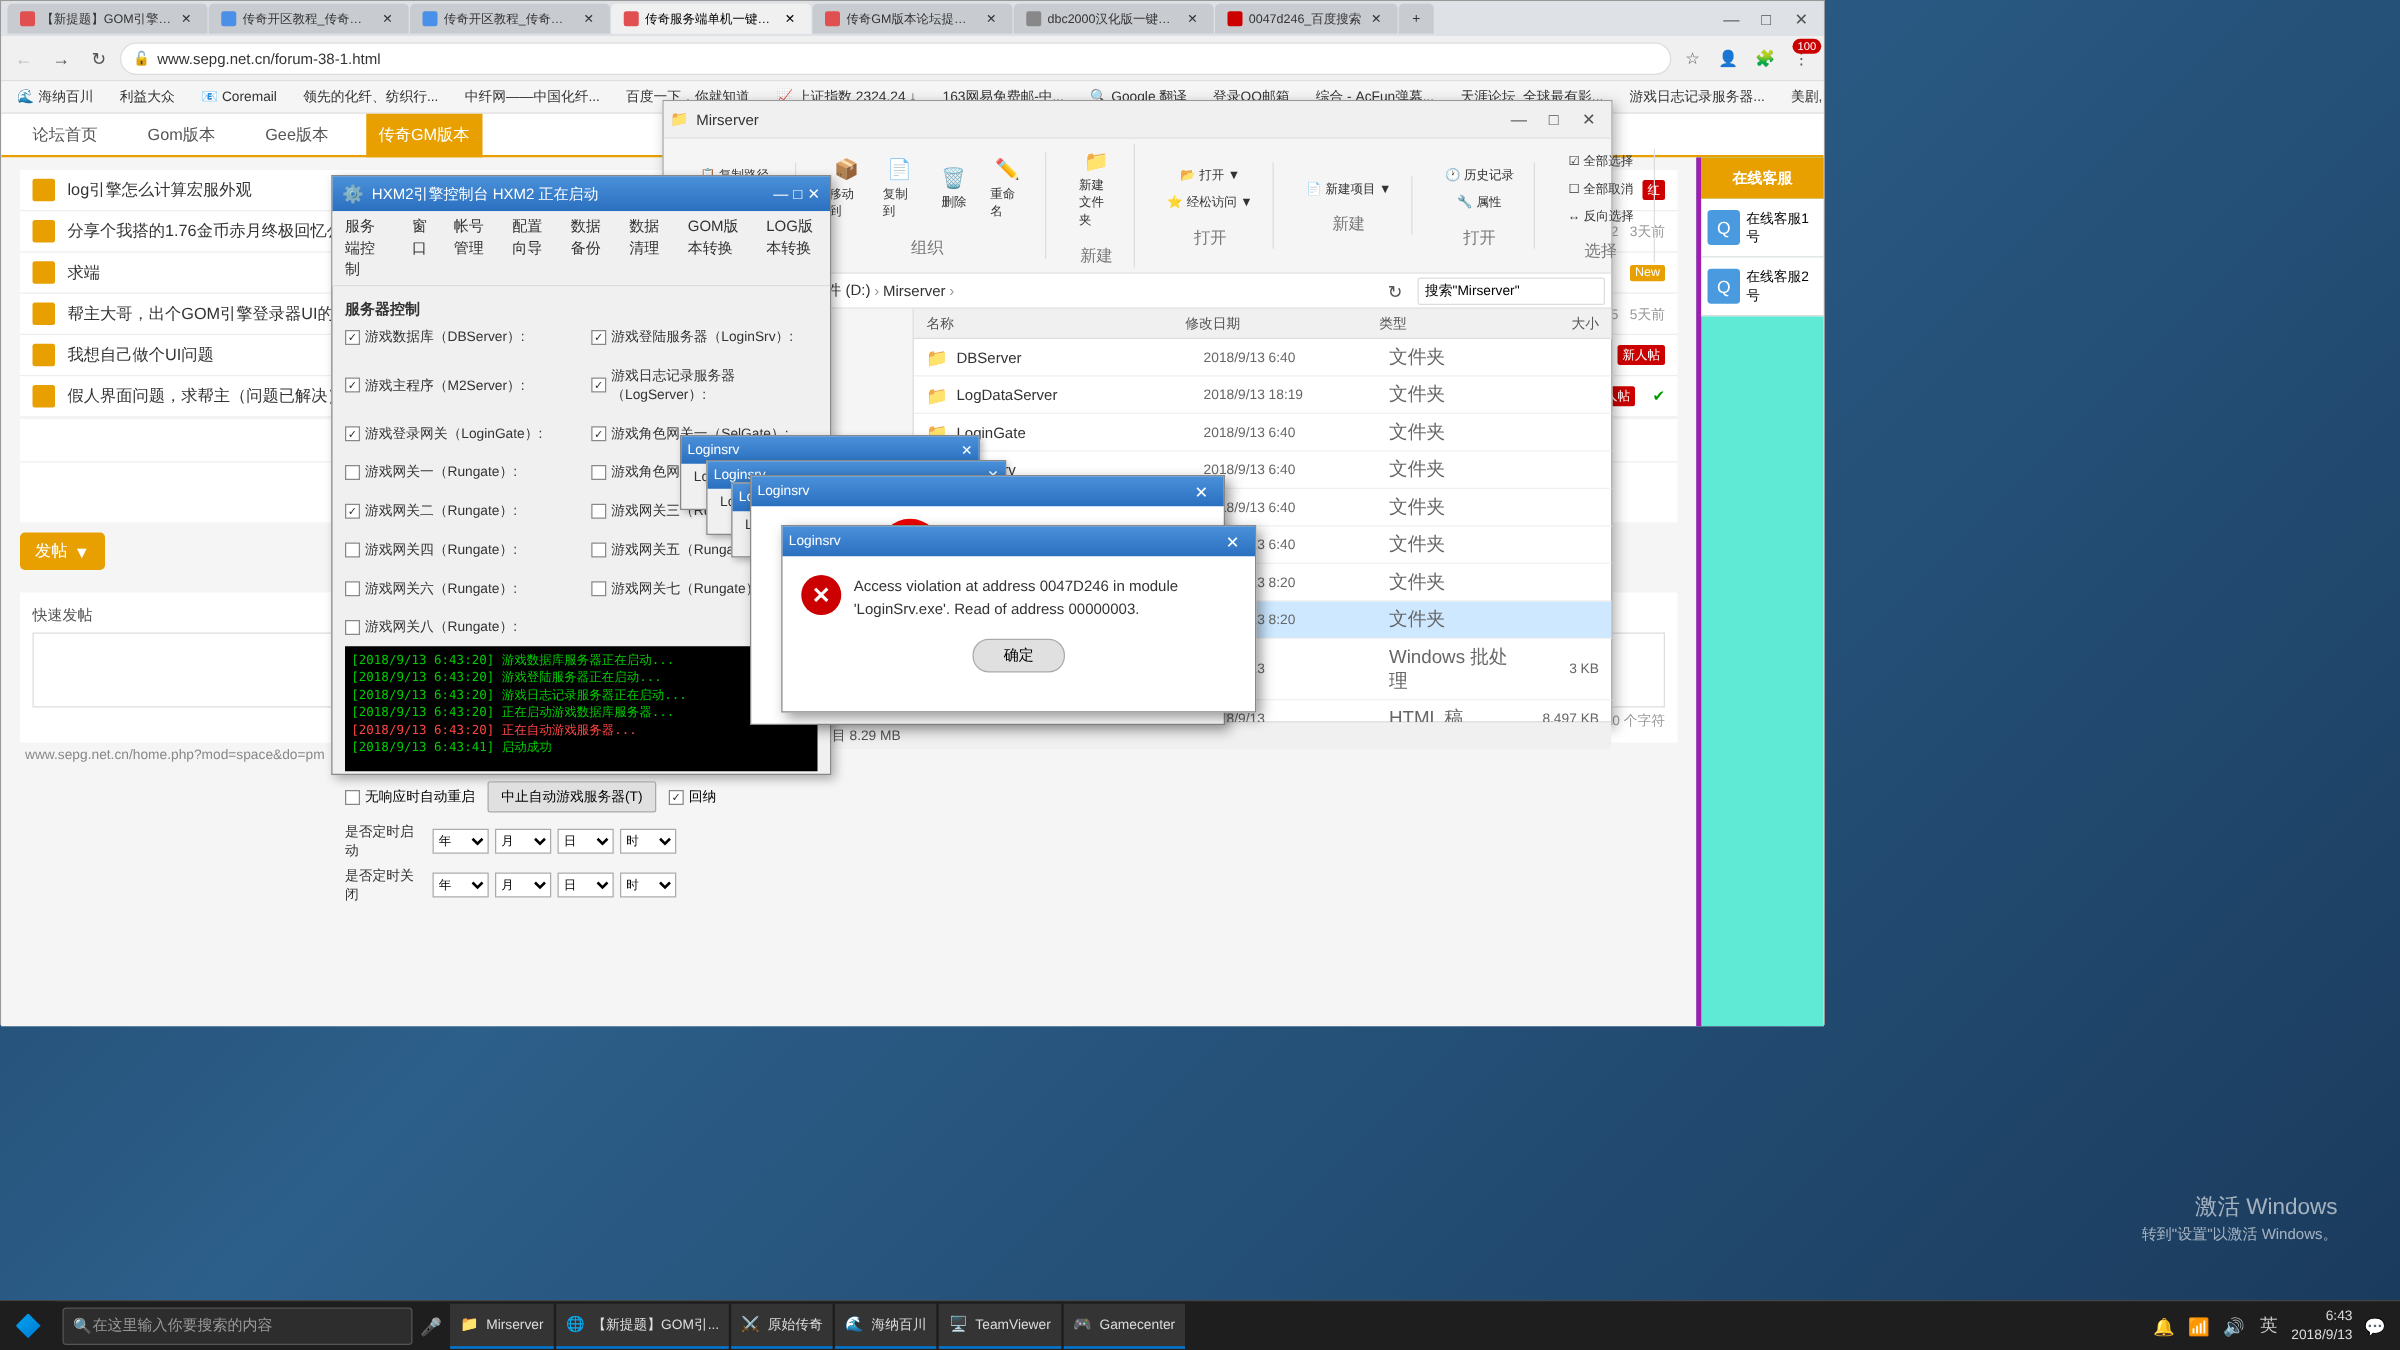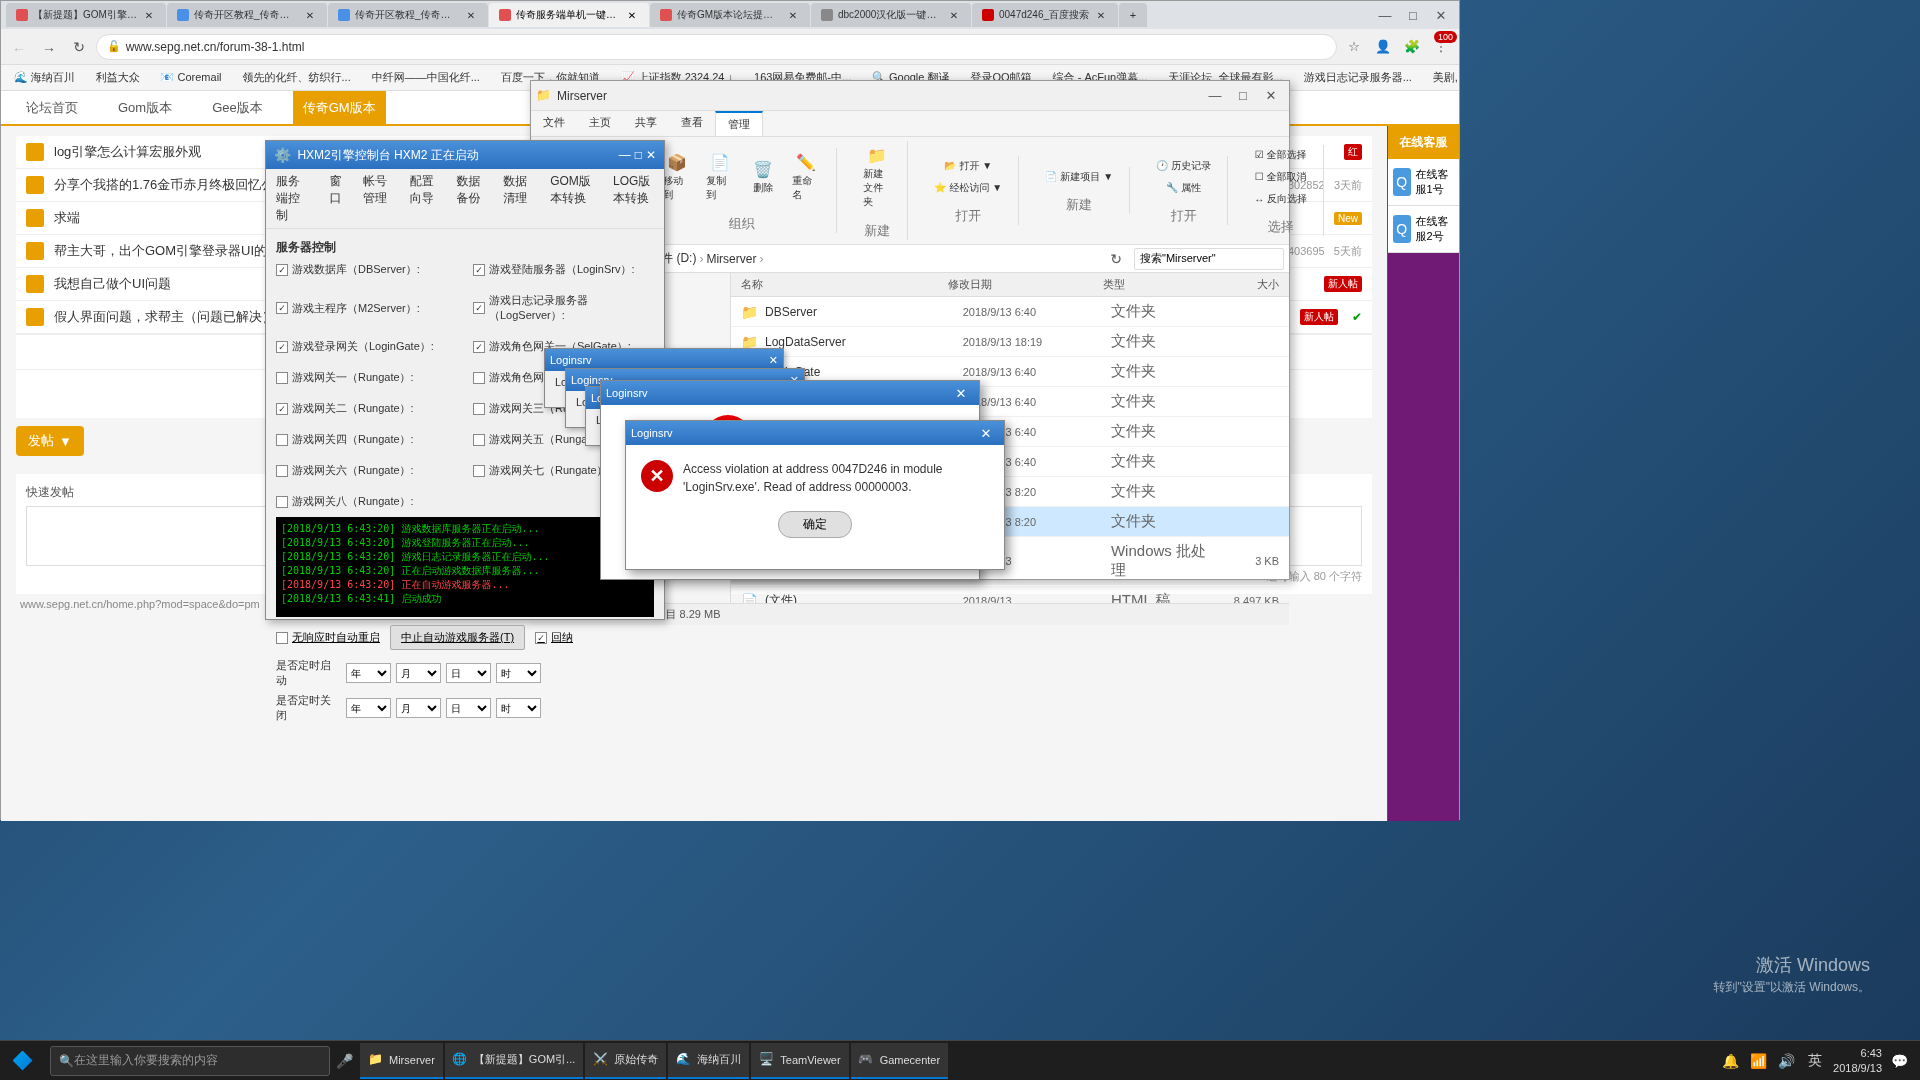--- a/index.html
+++ b/index.html
@@ -286,23 +286,23 @@
       display: flex;
       height: calc(100% - 35px);
     }
     .forum-main {
       flex: 1;
       padding: 10px 15px;
       background: #f5f5f5;
       overflow: hidden;
     }
     .forum-sidebar {
-      width: 72px;
-      background: #701a75;
-      border-left: 1px solid #a21caf;
+      width: 102px;
+      background: #5eead4;
+      border-left: 4px solid #a21caf;
     }
     .online-customer {
       background: #e8a000;
       color: white;
       text-align: center;
       padding: 8px 5px;
       font-size: 12px;
       font-weight: bold;
     }
     .customer-item {
@@ -690,21 +690,20 @@
       line-height: 1.4;
     }
     .console-line.green { color: #00cc00; }
     .console-line.red { color: #ff4444; }
 
     .hxm2-bottom {
       display: flex;
       align-items: center;
       gap: 10px;
       margin-top: 8px;
-      text-decoration: underline;
     }
     .hxm2-check-item {
       display: flex;
       align-items: center;
       gap: 4px;
       font-size: 11px;
     }
     .hxm2-btn {
       background: #e0e0e0;
       border: 1px solid #aaa;
@@ -1160,27 +1159,20 @@
       <span class="window-title-icon">📁</span>
       <span class="window-title-text">Mirserver</span>
       <div class="window-controls">
         <div class="win-ctrl">—</div>
         <div class="win-ctrl">□</div>
         <div class="win-ctrl close">✕</div>
       </div>
     </div>
 
     <div class="ribbon">
-      <div class="ribbon-tabs">
-        <div class="ribbon-tab">文件</div>
-        <div class="ribbon-tab">主页</div>
-        <div class="ribbon-tab">共享</div>
-        <div class="ribbon-tab">查看</div>
-        <div class="ribbon-tab active">管理</div>
-      </div>
       <div class="ribbon-content">
 
         <div class="ribbon-group">
           <div class="ribbon-buttons">
             <div class="ribbon-btn-small">📋 复制路径</div>
           </div>
           <div class="ribbon-buttons">
             <div class="ribbon-btn-small">📌 粘贴快方式</div>
           </div>
           <div class="ribbon-group-label">剪切板</div>

